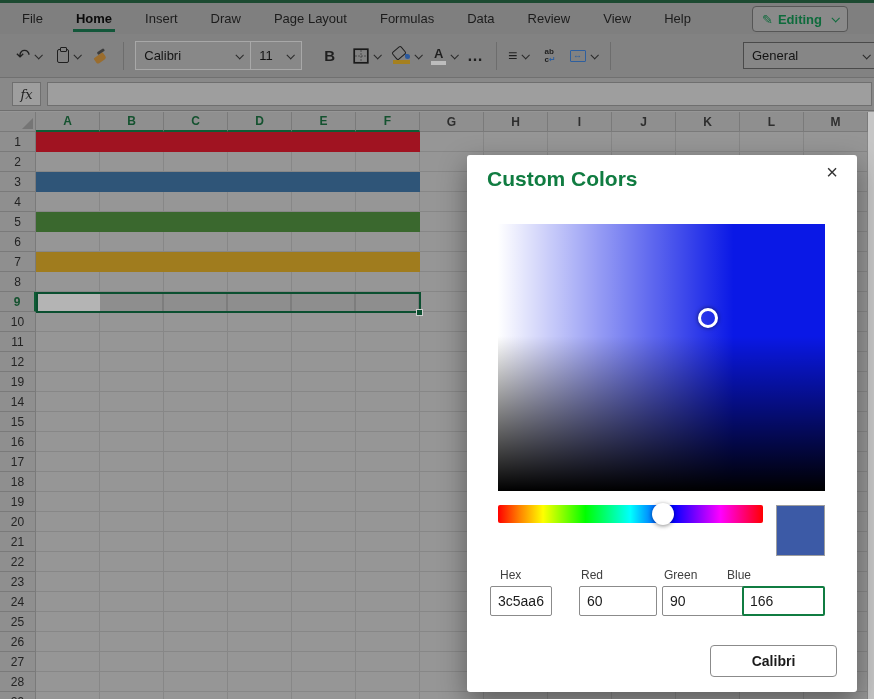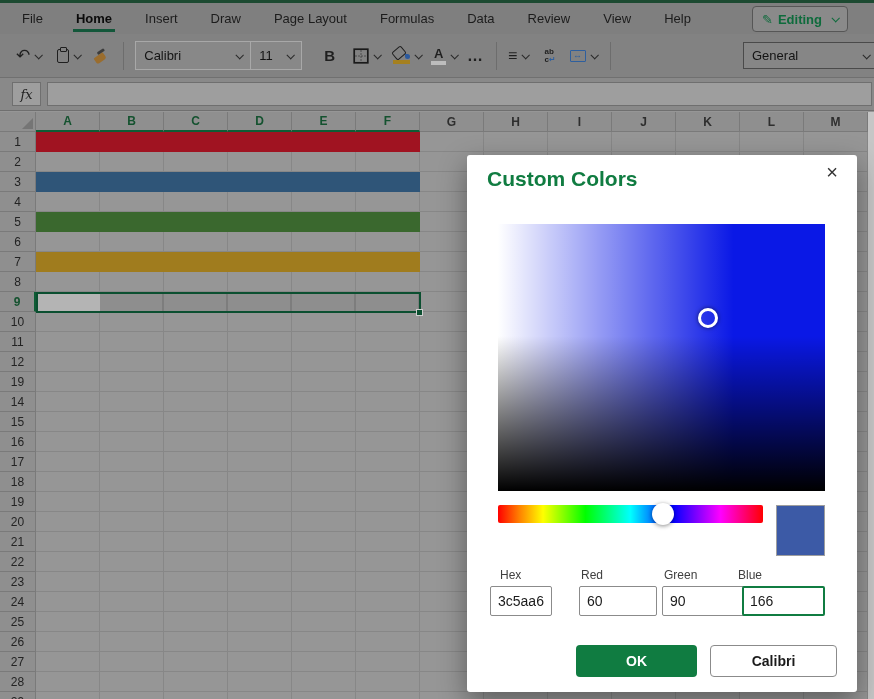--- a/index.html
+++ b/index.html
@@ -88,21 +88,21 @@
       background-image:linear-gradient(to top, #000 0%, rgba(0,0,0,0) 58%),
                        linear-gradient(to right, #fff 0%, rgba(255,255,255,0) 72%); }
   .sv-ring { position:absolute; left:200px; top:84px; width:20px; height:20px; border:3px solid #fff; border-radius:50%;
              box-shadow:0 0 4px rgba(0,0,0,0.6); }
   .hue { position:absolute; left:31px; top:350px; width:265px; height:18px; border-radius:2px;
       background:linear-gradient(to right,#f00 0%,#ff8000 8%,#ff0 17%,#0f0 33%,#0ff 50%,#00f 66%,#f0f 84%,#f00 100%); }
   .hue-thumb { position:absolute; left:154px; top:-2px; width:22px; height:22px; background:#fff; border-radius:50%;
                box-shadow:0 1px 4px rgba(0,0,0,0.45); }
   .preview { position:absolute; left:309px; top:350px; width:49px; height:51px; border:1px solid #9e9e9e; }
   .fld-label { position:absolute; top:413px; font-size:12px; color:#404040; }
-  .fl-hex { left:33px; } .fl-red { left:114px; } .fl-green { left:197px; } .fl-blue { left:271px; }
+  .fl-hex { left:33px; } .fl-red { left:114px; } .fl-green { left:197px; } .fl-blue { left:260px; }
   .fld { position:absolute; top:431px; height:30px; border:1px solid #8b8b8b; border-radius:2px; background:#fff;
          font-size:14px; color:#1b1b1b; padding:0 7px; font-family:inherit; outline:none; }
   .f-hex { left:23px; width:62px; } .f-red { left:112px; width:78px; } .f-green { left:195px; width:86px; }
   .f-blue { left:275px; width:83px; border:2px solid #107C41; padding:0 6px; }
   .btn { position:absolute; top:490px; height:32px; font-size:14px; font-weight:bold; border-radius:4px; font-family:inherit; }
   .btn-ok { left:109px; width:121px; background:#107C41; color:#fff; border:none; }
   .btn-cancel { left:243px; width:127px; background:#fff; color:#1b1b1b; border:1px solid #8b8b8b; }
 </style>
 </head>
 <body>
@@ -295,17 +295,16 @@
     <div class="fld-label fl-hex">Hex</div>
     <div class="fld-label fl-red">Red</div>
     <div class="fld-label fl-green">Green</div>
     <div class="fld-label fl-blue">Blue</div>
 
     <input class="fld f-hex" value="3c5aa6" style="">
     <input class="fld f-red" value="60" style="">
     <input class="fld f-green" value="90" style="">
     <input class="fld f-blue" value="166" style="">
 
-    <button class="btn btn-ok">OK</button>
     <button class="btn btn-cancel">Calibri</button>
   </div>
 
 </div>
 
 </body></html>

